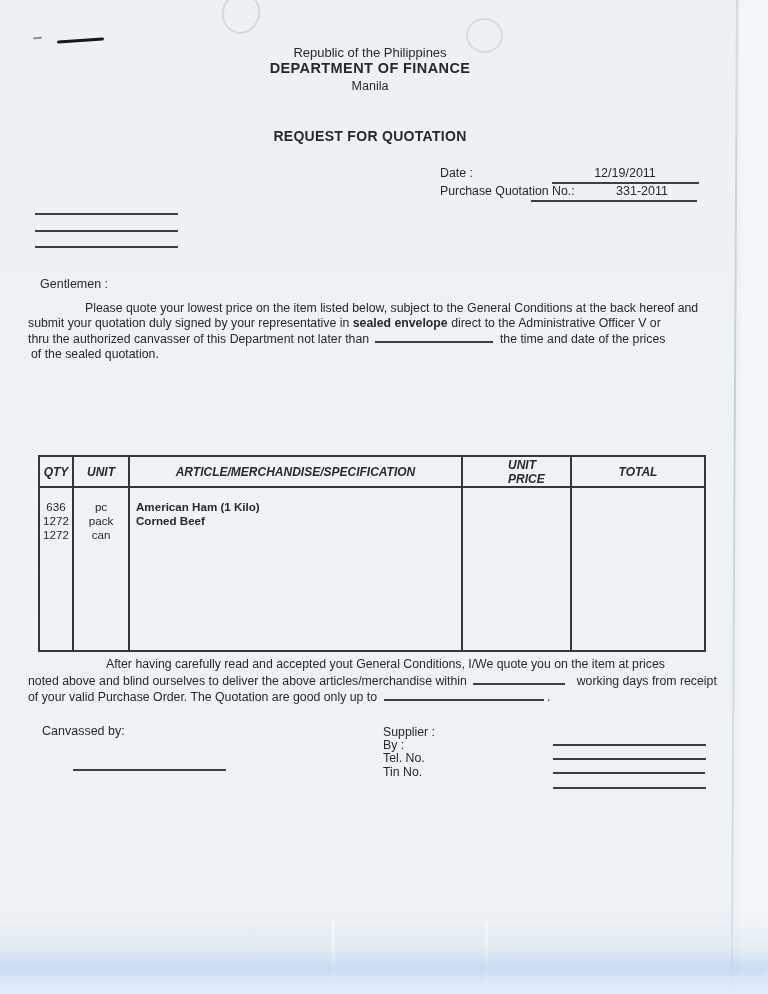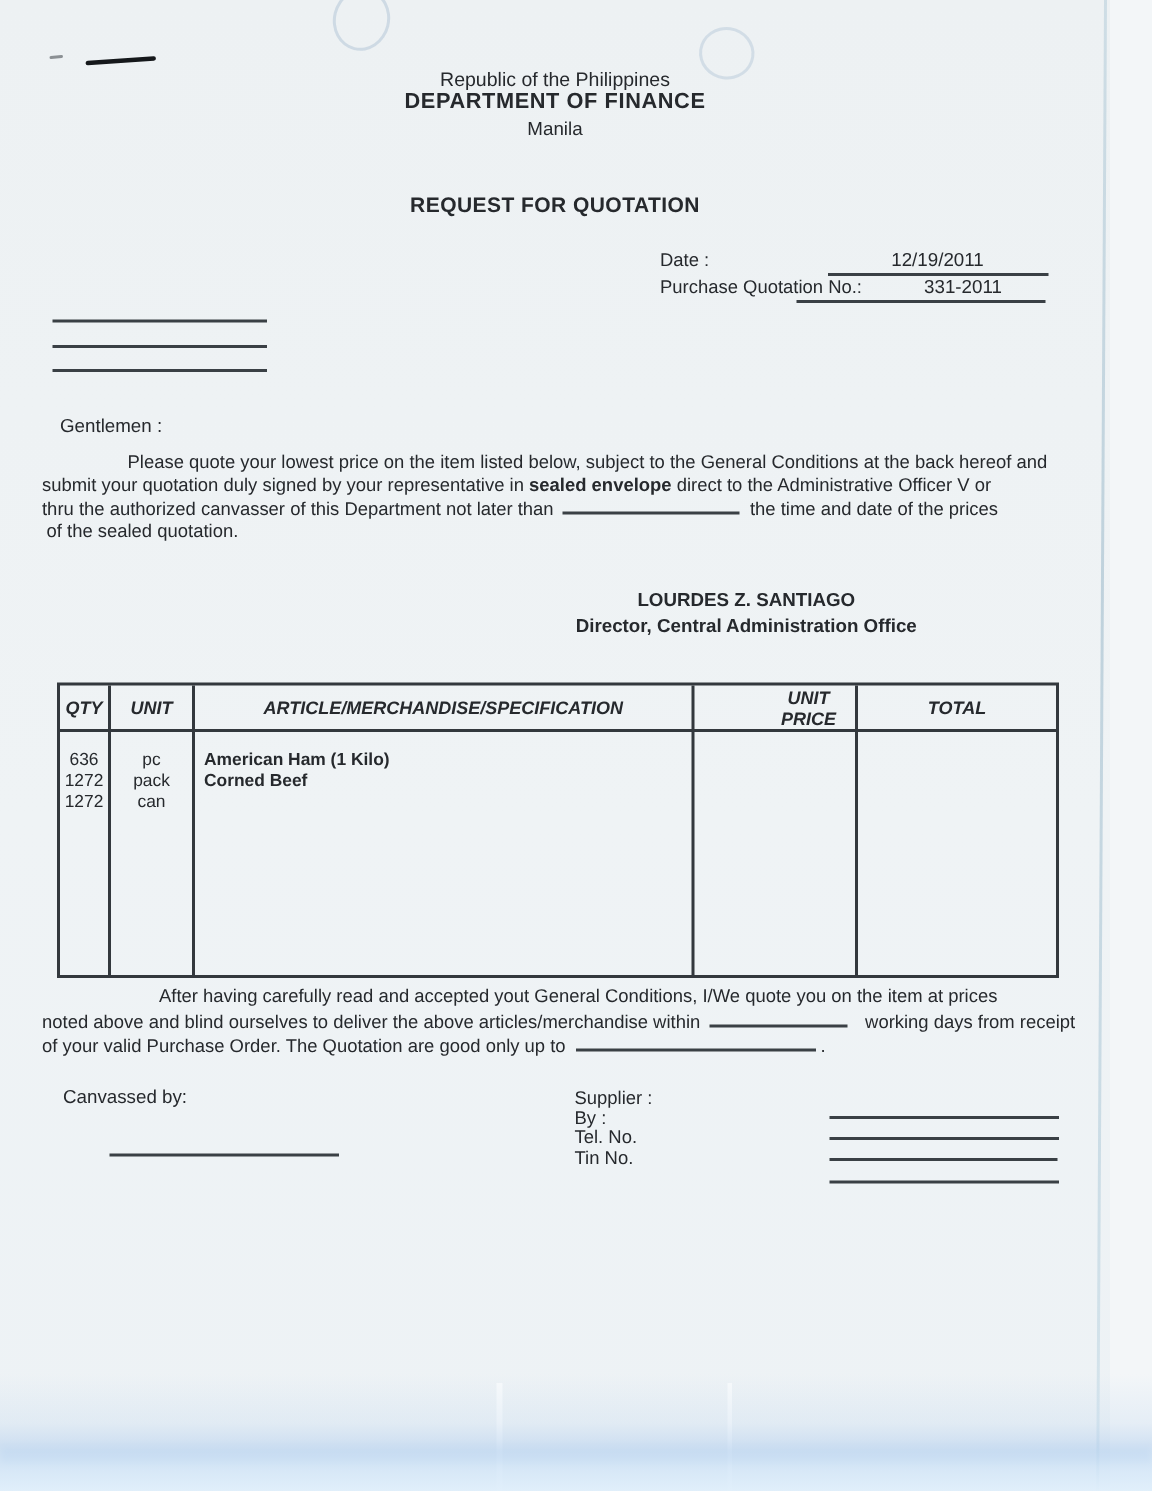--- a/index.html
+++ b/index.html
@@ -46,21 +46,21 @@
   
   .para{font-size:12.3px;line-height:14.6px;}
   .para .ln{white-space:nowrap;}
 
   
   .sig{left:300px;top:392px;width:395px;font-weight:bold;font-size:12.5px;line-height:17px;text-align:center;}
 
   
   .rfq-table{left:38px;top:455px;width:668px;height:197px;border:2px solid #33383d;box-sizing:border-box;}
   .trow{display:flex;width:100%;box-sizing:border-box;}
-  .thead{height:31px;border-bottom:2px solid #33383d;text-align:center;}
+  .thead{height:31px;border-bottom:2px solid #33383d;}
   .tbody{height:162px;}
   .cell{box-sizing:border-box;border-right:2px solid #33383d;}
   .cell:last-child{border-right:none;}
   .c-qty{width:34px;} .c-unit{width:56px;} .c-art{width:333px;} .c-price{width:109px;padding-left:45px;} .c-total{flex:1;}
   .thead .cell{display:flex;align-items:center;justify-content:center;
                font-weight:bold;font-style:italic;font-size:12px;}
   .tbody .cell{padding-top:12px;font-size:11.6px;line-height:14px;}
   .tbody .c-qty div,.tbody .c-unit div{text-align:center;}
   .tbody .c-art div{font-weight:bold;padding-left:6px;white-space:nowrap;}
 
@@ -109,24 +109,20 @@
       <span>direct to the Administrative Officer V or</span>
     </div>
     <div class="ln">
       <span>thru the authorized canvasser of this Department not later than</span>
       <span class="blank" style="width:118px;margin:0 4px 0 2px;"></span>
       <span>the time and date of the prices</span>
     </div>
     <div class="ln" style="padding-left:3px;">of the sealed quotation.</div>
   </div>
 
-  <div class="abs sig">
-    <div>LOURDES Z. SANTIAGO</div>
-    <div>Director, Central Administration Office</div>
-  </div>
 
   <div class="abs rfq-table">
     <div class="trow thead">
       <div class="cell c-qty">QTY</div>
       <div class="cell c-unit">UNIT</div>
       <div class="cell c-art">ARTICLE/MERCHANDISE/SPECIFICATION</div>
       <div class="cell c-price">UNIT PRICE</div>
       <div class="cell c-total">TOTAL</div>
     </div>
     <div class="trow tbody">

